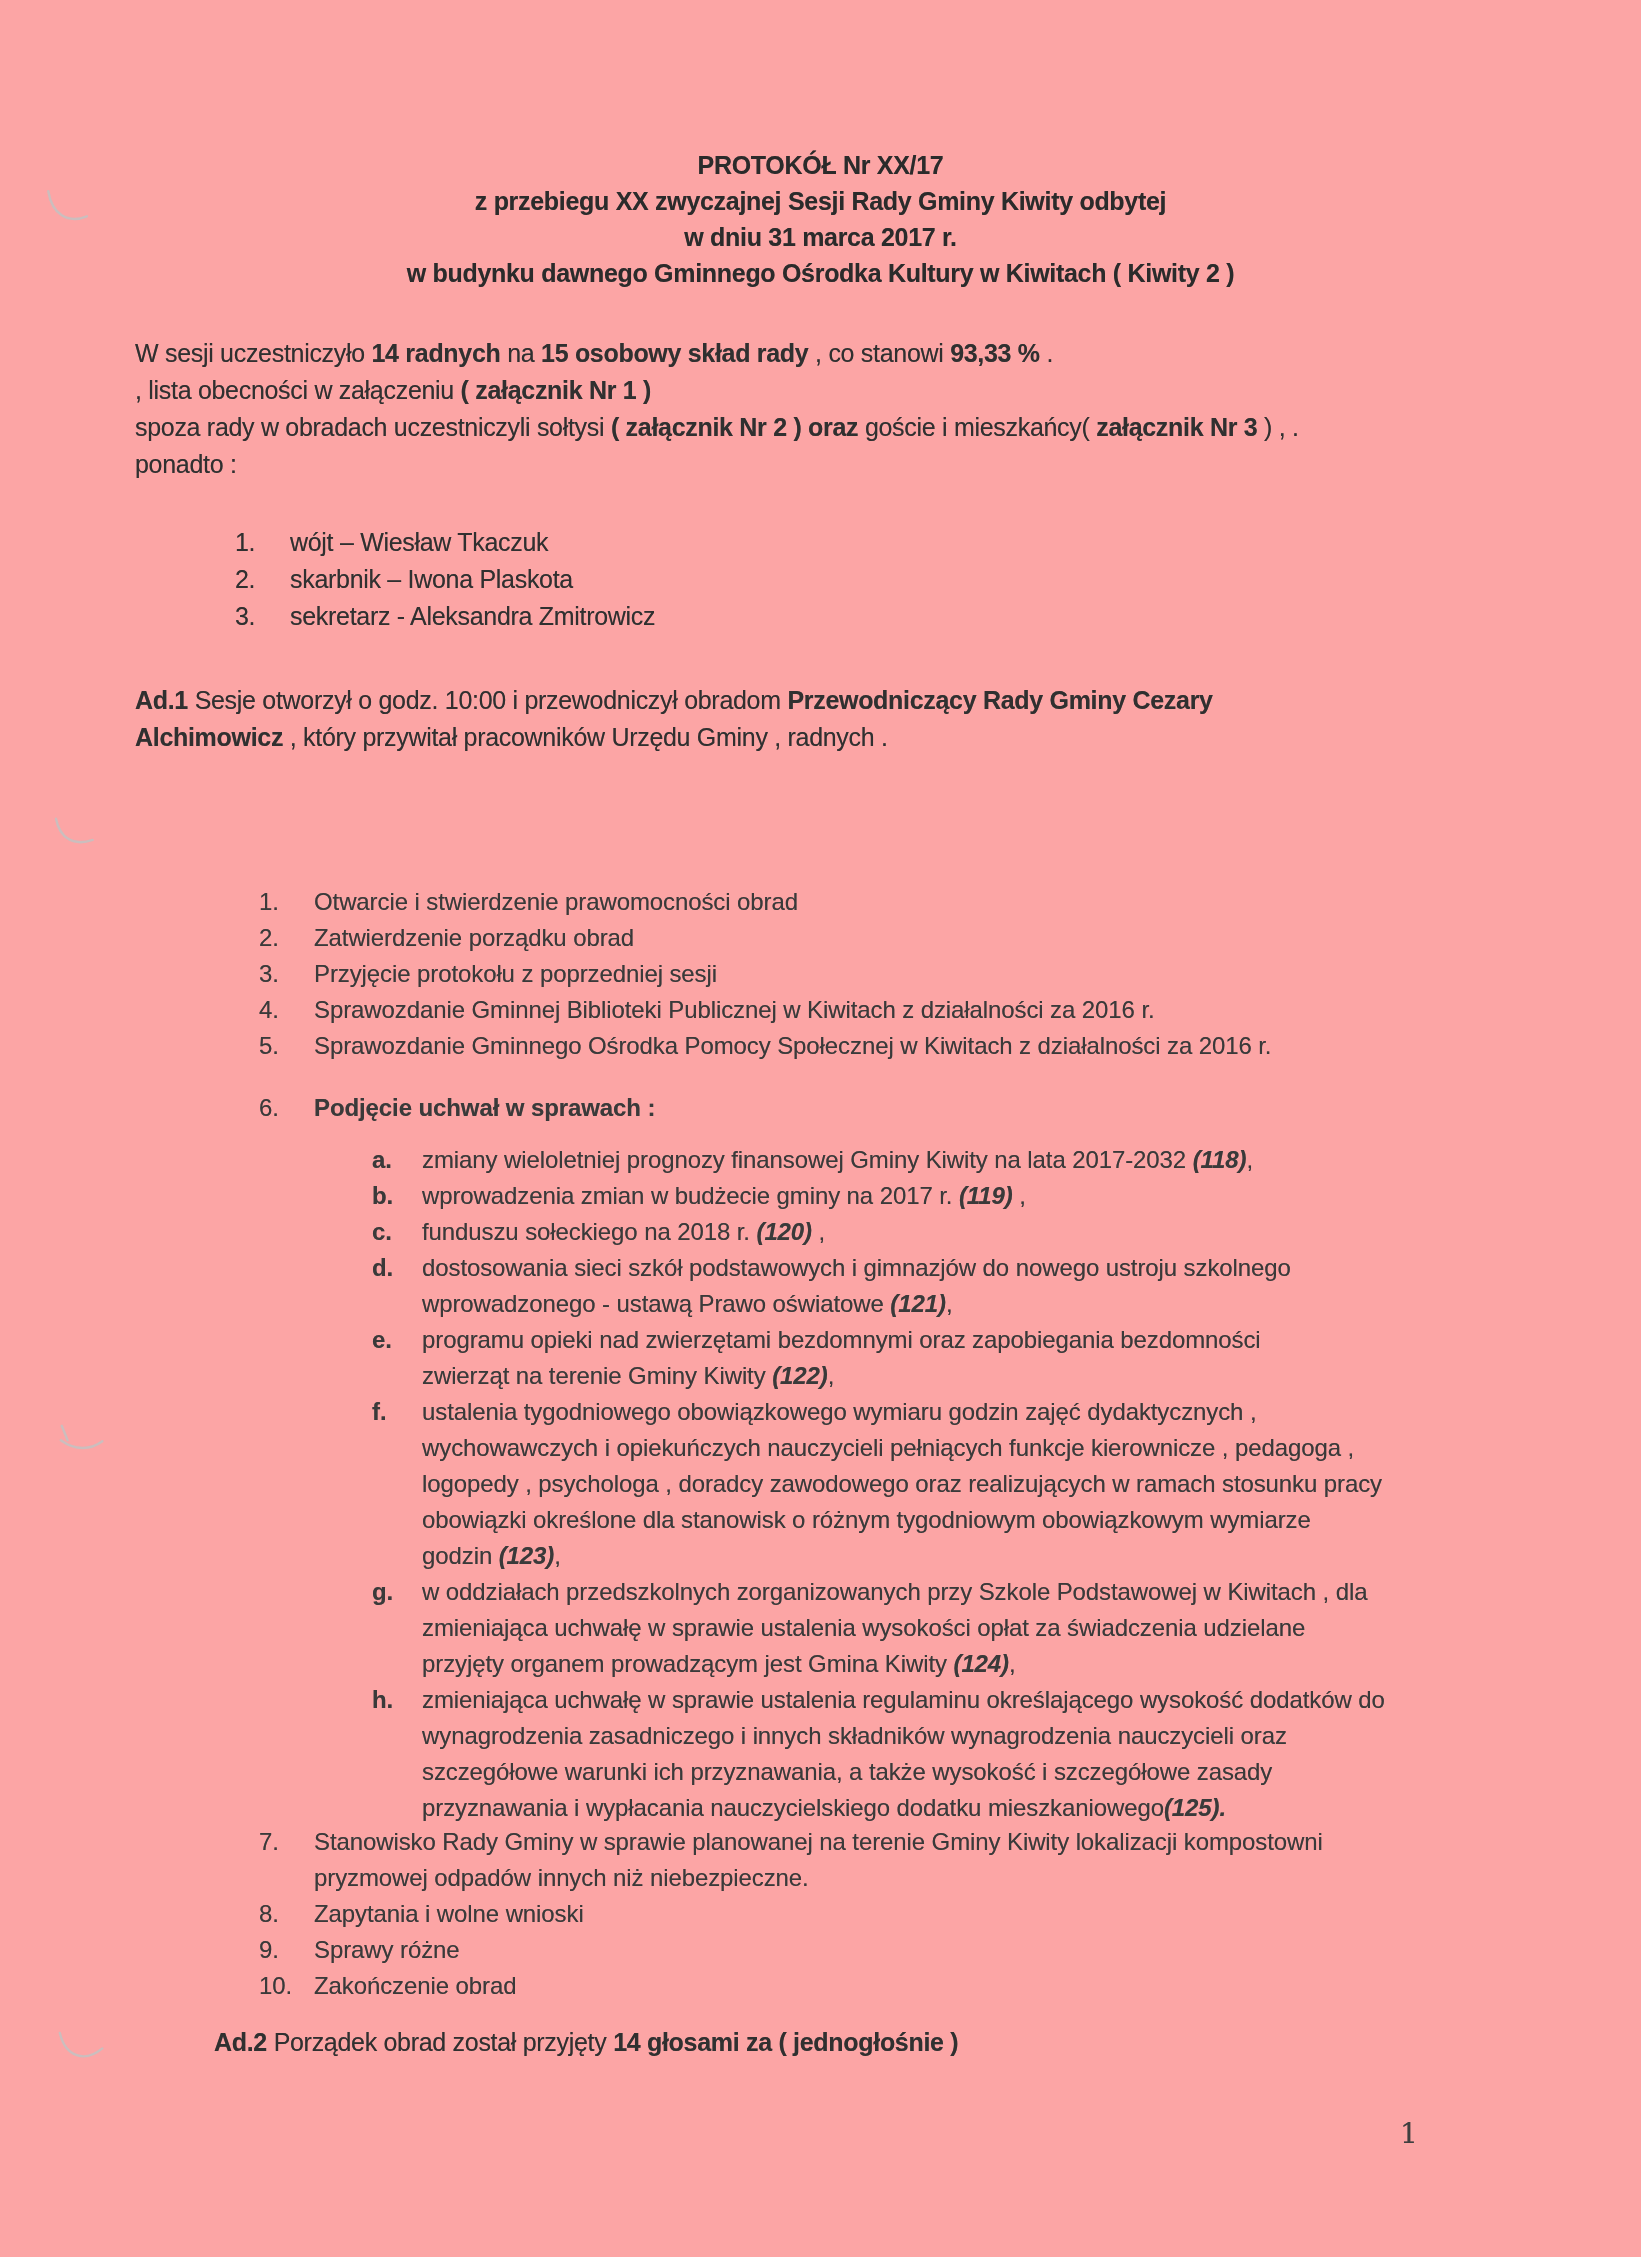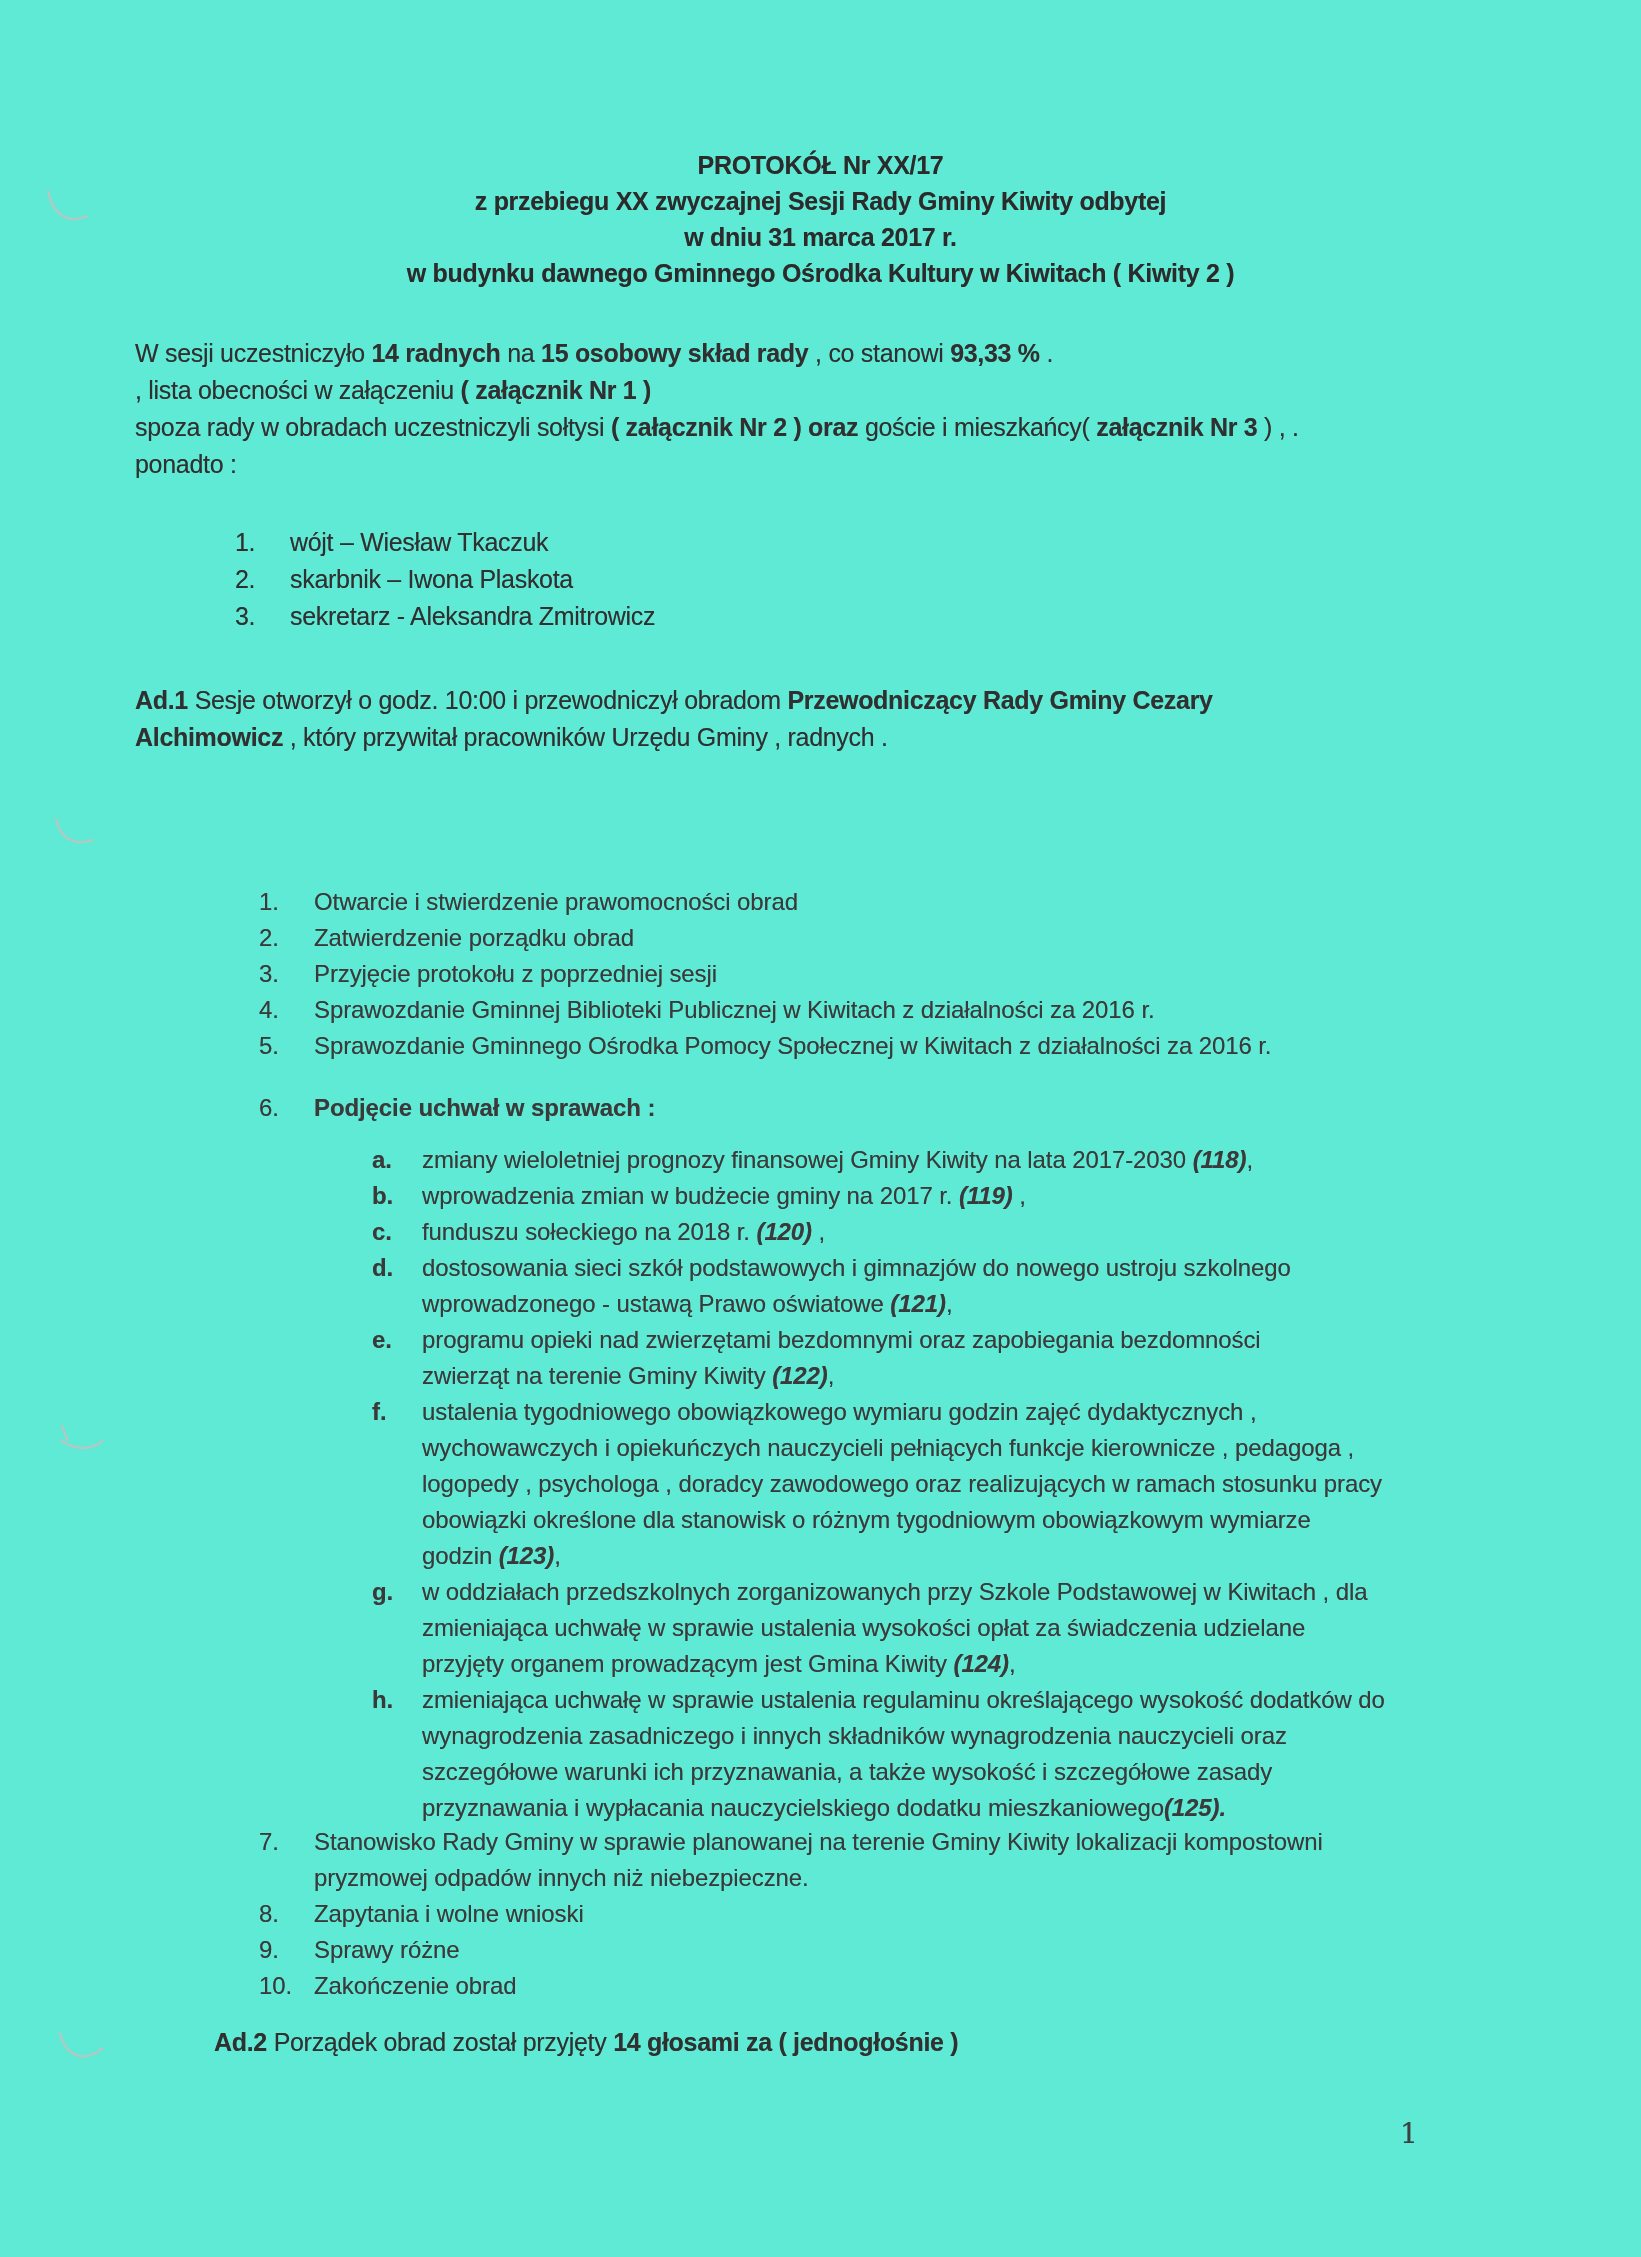--- a/index.html
+++ b/index.html
@@ -1,19 +1,19 @@
 <!DOCTYPE html>
 <html><head>
 <meta charset="utf-8">
 <style>
   html,body { margin:0; padding:0; background:#e8e8e8; }
   .page {
     position:relative;
     width:1641px; height:2257px;
-    background:#5eead4;
+    background:#fca5a5;
     font-family:"Liberation Sans", sans-serif;
     color:#343434;
     overflow:hidden;
     text-shadow:0 0 0.6px rgba(70,70,70,0.55);
   }
   .b { font-weight:bold;margin-top:24px; }
   .i { font-style:italic; }
   .line { white-space:nowrap; }
   .top-text { font-size:25px; line-height:37px; letter-spacing:-0.3px; color:#303030; }
   .agenda-text { font-size:24px; line-height:36px; letter-spacing:-0.1px; color:#3a3a3a; }
@@ -121,21 +121,21 @@
       <div>
           <div class="line"><span class="b">Podjęcie uchwał w sprawach :</span></div>
         </div>
     </div>
   </div>
 
   <div id="agenda-sub" class="agenda-text">
     <div class="row">
       <span class="num">a.</span>
       <div>
-        <div class="line"><span>zmiany wieloletniej prognozy finansowej Gminy Kiwity na lata 2017-2030 </span><span class="b i">(118)</span><span>,</span></div>
+        <div class="line"><span>zmiany wieloletniej prognozy finansowej Gminy Kiwity na lata 2017-2032 </span><span class="b i">(118)</span><span>,</span></div>
       </div>
     </div>
     <div class="row">
       <span class="num">b.</span>
       <div>
         <div class="line"><span>wprowadzenia zmian w budżecie gminy na 2017 r. </span><span class="b i">(119)</span><span> ,</span></div>
       </div>
     </div>
     <div class="row">
       <span class="num">c.</span>

